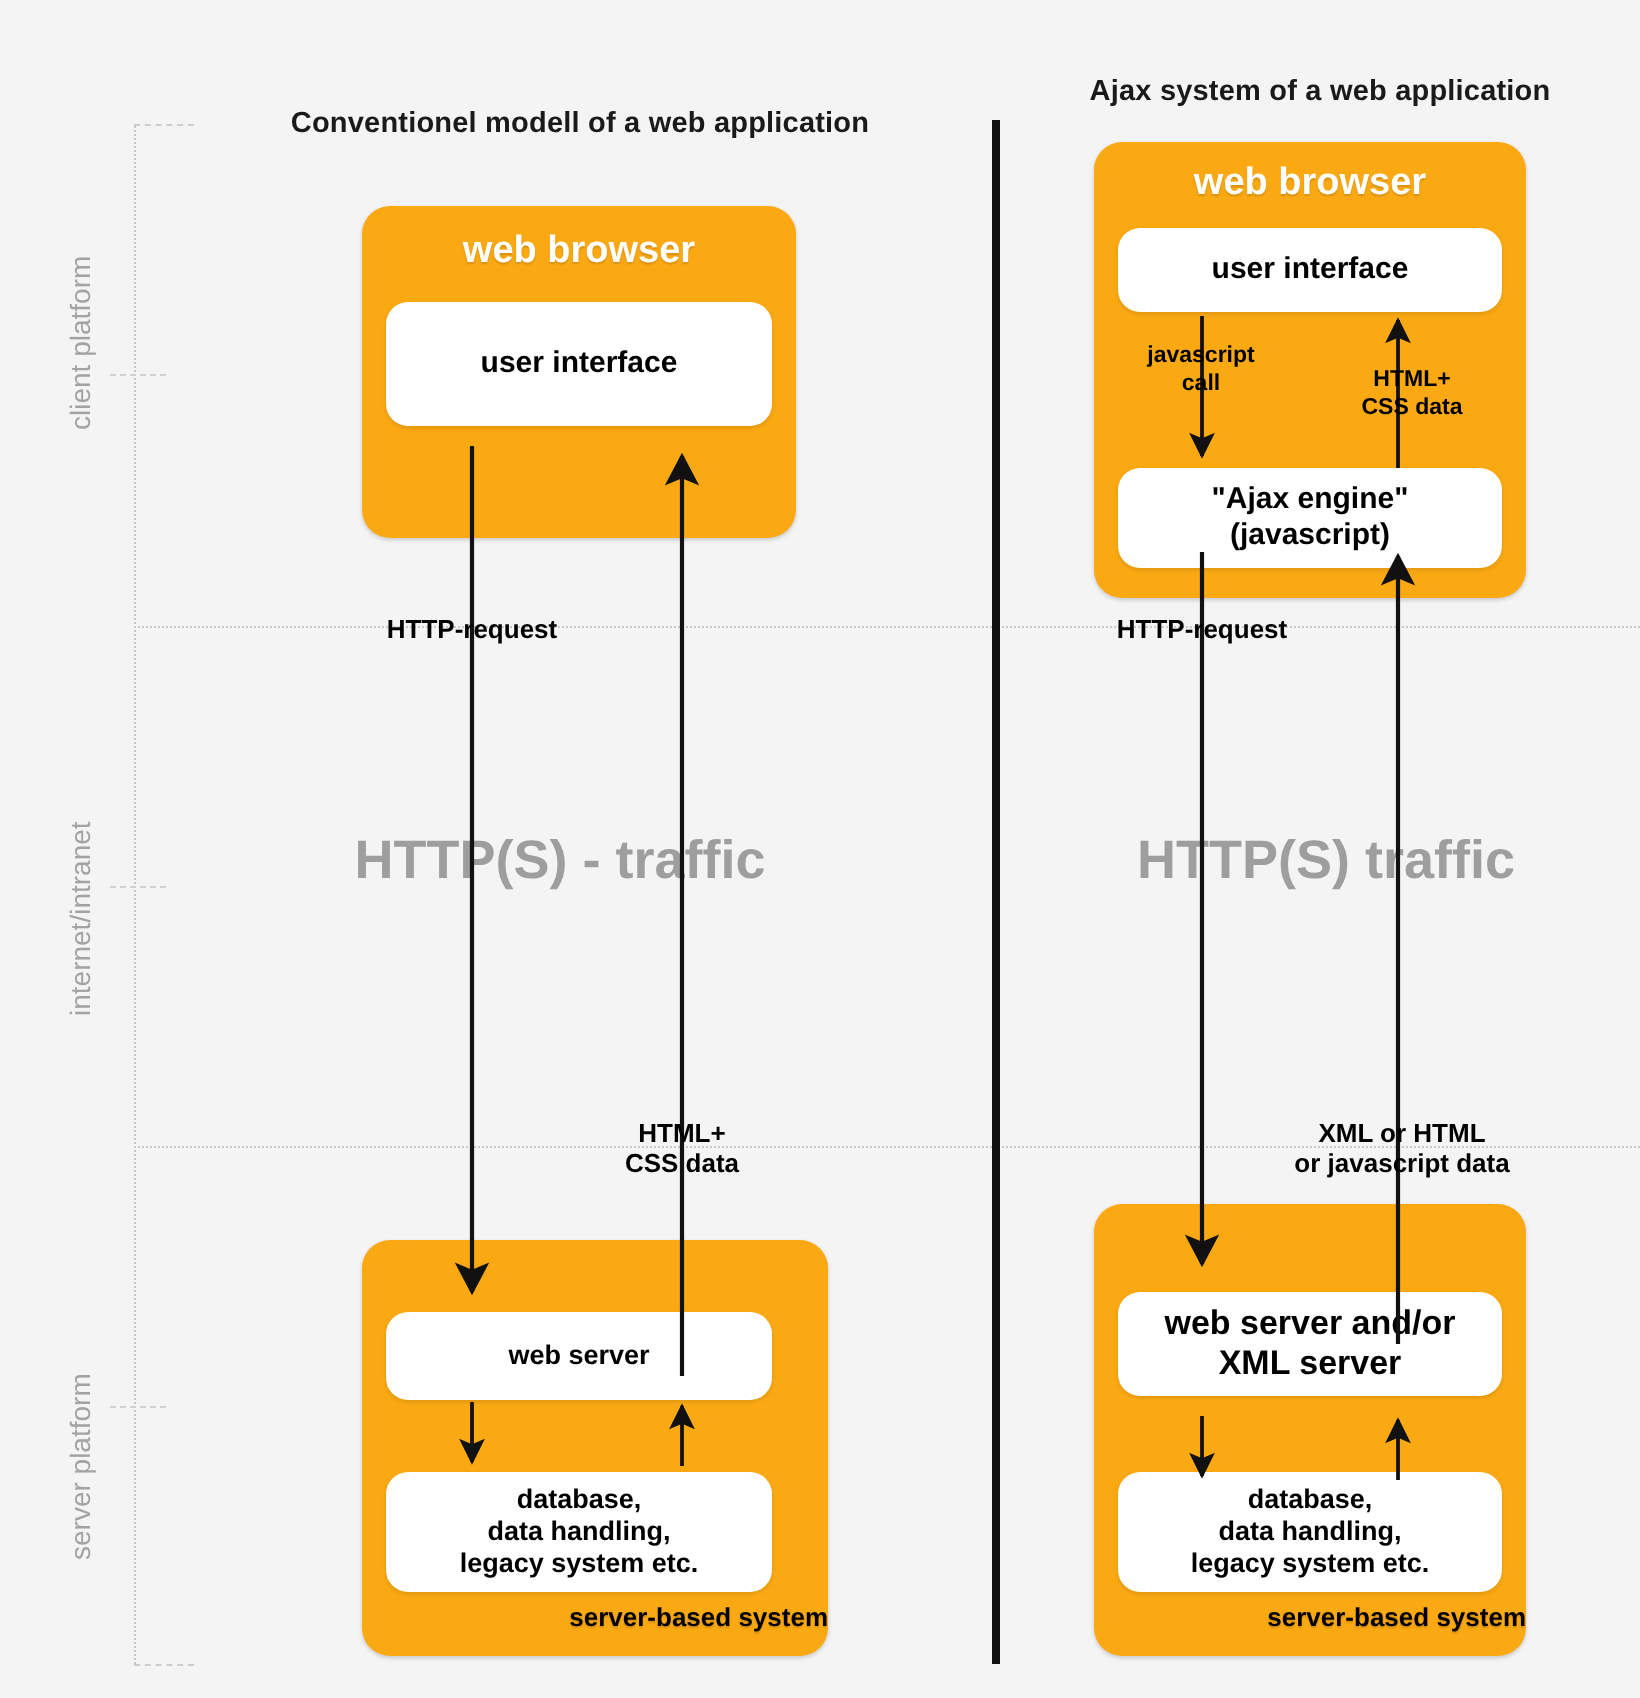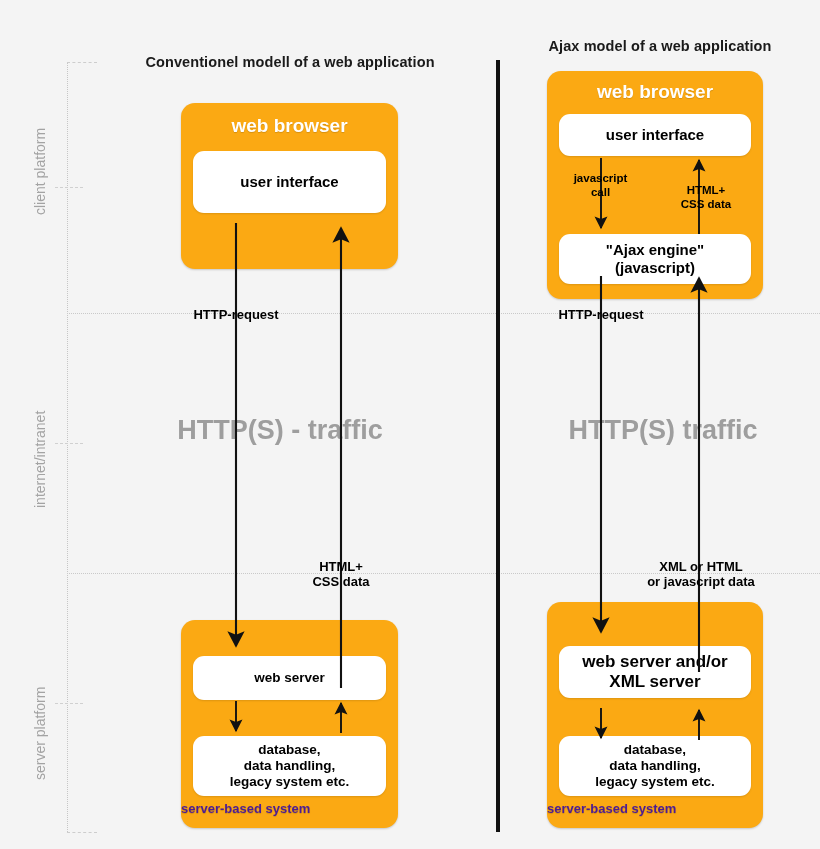--- a/index.html
+++ b/index.html
@@ -59,21 +59,21 @@
     border-radius:14px;
     box-shadow:0 1px 2px rgba(0,0,0,.18);
   }
   .orange-title{
     position:absolute;left:0;right:0;
     text-align:center;color:#ffffff;font-weight:bold;
     text-shadow:0 1px 1px rgba(0,0,0,.15);
   }
   .orange-footer{
     position:absolute;left:0;right:0;
-    text-align:left;color:#4c1d95;font-weight:bold;font-size:13px;
+    text-align:right;color:#000000;font-weight:bold;font-size:13px;
     text-shadow:0 1px 1px rgba(0,0,0,.15);
   }
 
   
   .white-box{
     position:absolute;
     background:#ffffff;
     border-radius:11px;
     display:flex;align-items:center;justify-content:center;
     text-align:center;
@@ -109,30 +109,30 @@
   <div class="h-stub" style="top:832px;"></div>
   <div class="h-tick" style="top:187px;"></div>
   <div class="h-tick" style="top:443px;"></div>
   <div class="h-tick" style="top:703px;"></div>
 
   <div class="zone-label" style="left:32px;top:215px;">client platform</div>
   <div class="zone-label" style="left:32px;top:508px;">internet/intranet</div>
   <div class="zone-label" style="left:32px;top:780px;">server platform</div>
 
   <div class="col-title abs" style="left:105px;top:38px;width:370px;margin-top:16px;">Conventionel modell of a web application</div>
-  <div class="col-title abs" style="left:515px;top:38px;width:290px;">Ajax model of a web application</div>
+  <div class="col-title abs" style="left:515px;top:38px;width:290px;">Ajax system of a web application</div>
 
   <div class="divider"></div>
 
   <div class="orange" style="left:181px;top:103px;width:217px;height:166px;">
     <div class="orange-title" style="top:12px;font-size:19px;">web browser</div>
     <div class="white-box" style="left: 12px; top: 48px; width: 193px; height: 62px; font-size: 15px; white-space: pre-line;">user interface</div>
   </div>
 
-  <div class="orange" style="left:181px;top:620px;width:217px;height:208px;">
+  <div class="orange" style="left:181px;top:620px;width:217px;height:208px;padding-left:16px;">
     <div class="white-box" style="left: 12px; top: 36px; width: 193px; height: 44px; font-size: 13.5px; white-space: pre-line;">web server</div>
     <div class="white-box" style="left: 12px; top: 116px; width: 193px; height: 60px; font-size: 13.5px; white-space: pre-line;">database,
 data handling,
 legacy system etc.</div>
     <div class="orange-footer" style="top:181px;">server-based system</div>
   </div>
 
   <div class="orange" style="left:547px;top:71px;width:216px;height:228px;">
     <div class="orange-title" style="top:10px;font-size:19px;">web browser</div>
     <div class="white-box" style="left: 12px; top: 43px; width: 192px; height: 42px; font-size: 15px; white-space: pre-line;">user interface</div>

